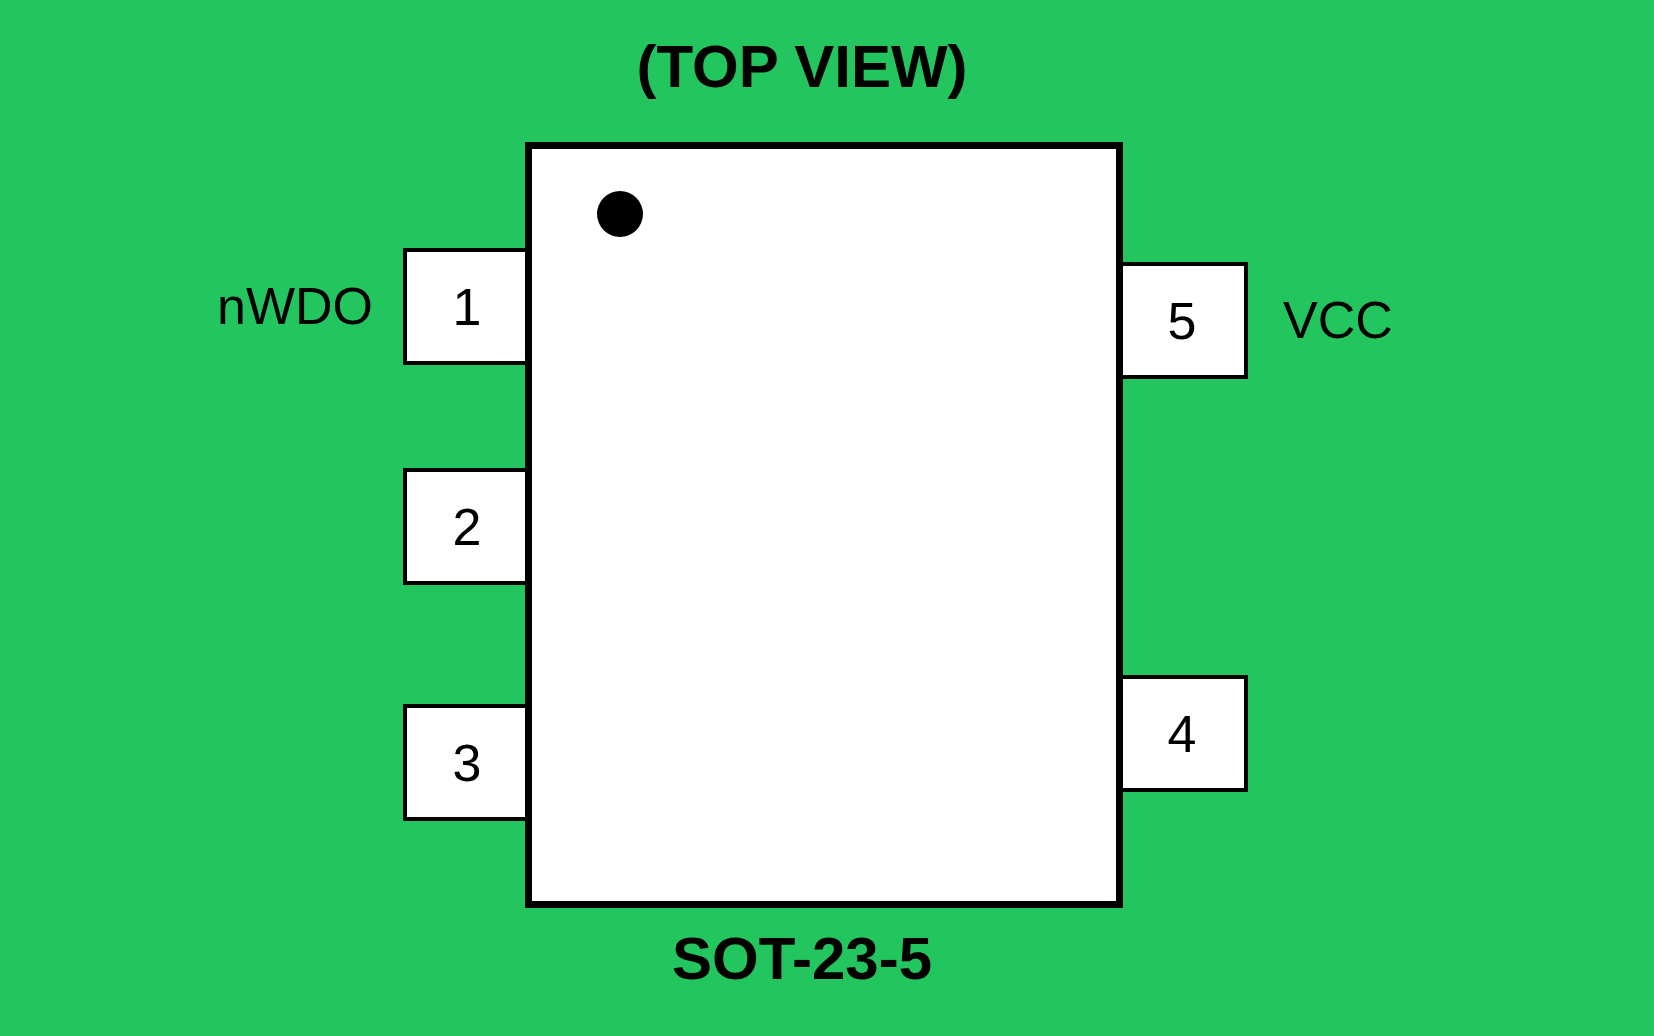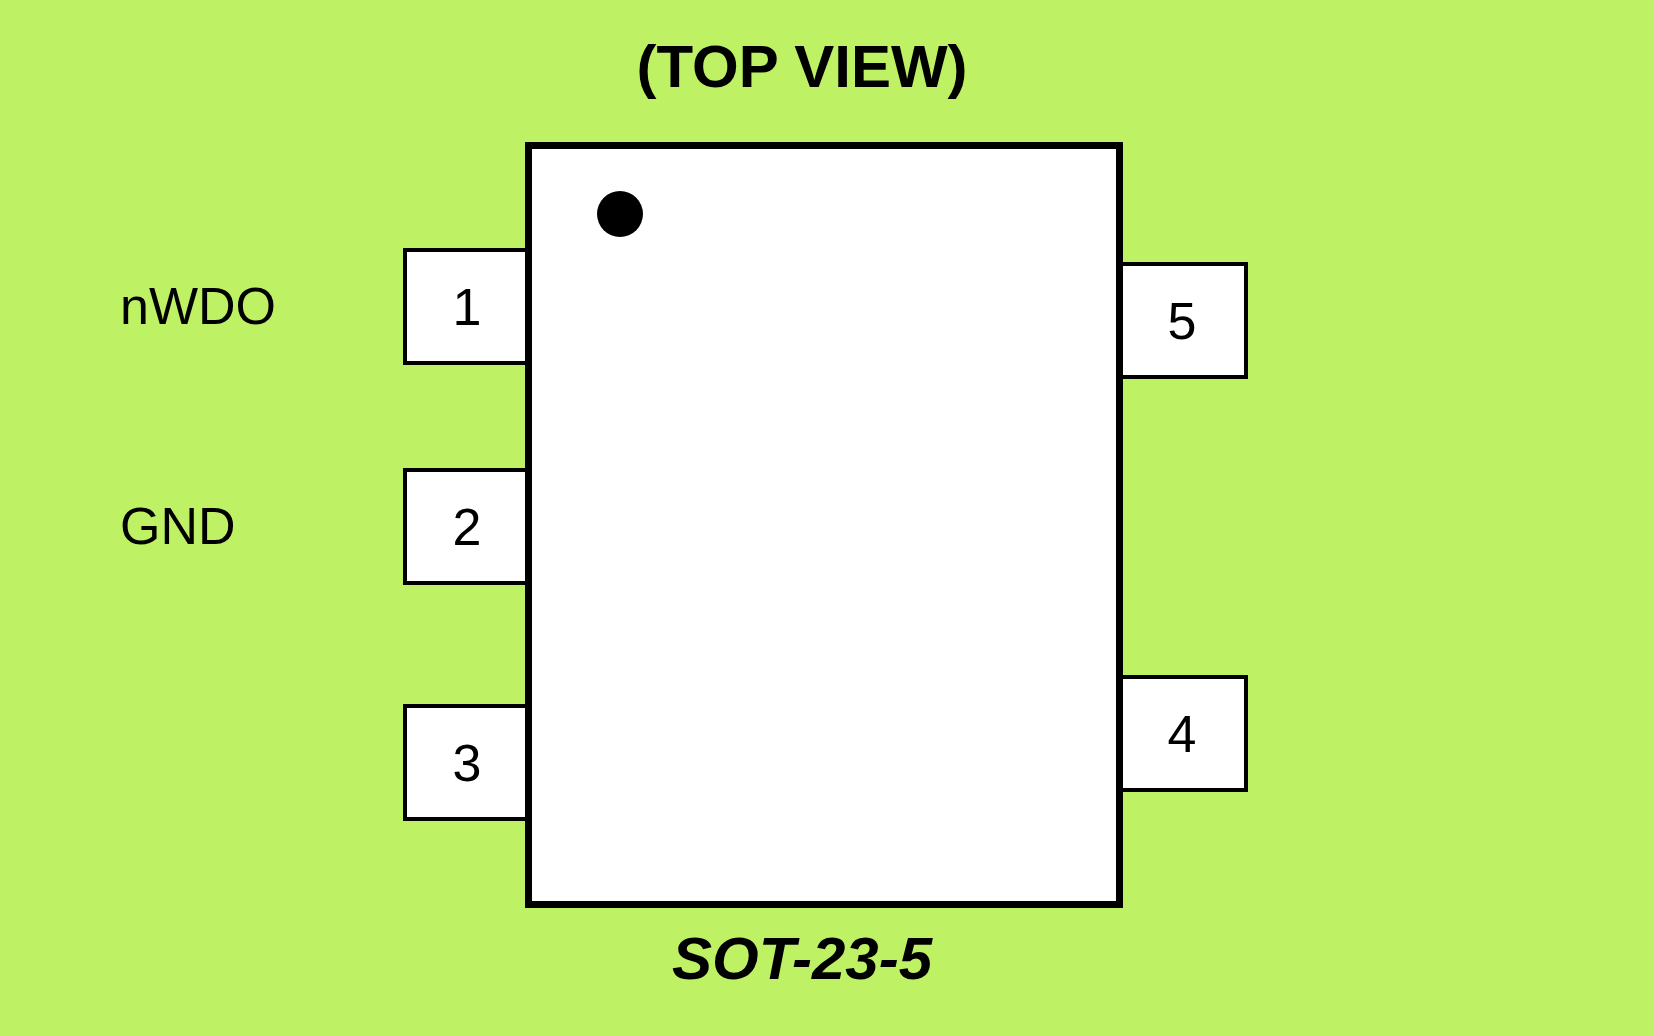--- a/index.html
+++ b/index.html
@@ -4,21 +4,21 @@
 <style>
   html, body {
     margin: 0;
     padding: 0;
     background: #ffffff;
   }
   .canvas {
     position: relative;
     width: 1654px;
     height: 1036px;
-    background: #bef264;
+    background: #22c55e;
     font-family: "Liberation Sans", sans-serif;
     color: #000000;
     overflow: hidden;
   }
 
   
   .diagram-title {
     position: absolute;
     left: 802px;
     top: 34px;
@@ -30,21 +30,20 @@
   }
   .package-label {
     position: absolute;
     left: 802px;
     top: 926px;
     transform: translateX(-50%);
     font-size: 60px;
     font-weight: bold;
     line-height: 66px;
     white-space: nowrap;
-    font-style: italic;
   }
 
   
   .ic-body {
     position: absolute;
     left: 525px;
     top: 142px;
     width: 598px;
     height: 766px;
     box-sizing: border-box;
@@ -84,21 +83,21 @@
   .pin-box.p4 { top: 675px; }
 
   
   .pin-label {
     position: absolute;
     font-size: 52px;
     line-height: 117px;
     height: 117px;
     white-space: nowrap;
   }
-  .pin-label.left  { left: 120px; width: 253px; }
+  .pin-label.left  { left: 120px; width: 253px; text-align: right; }
   .pin-label.right { left: 1283px; text-align: left; }
   .pin-label.l1 { top: 248px; }
   .pin-label.l2 { top: 468px; }
   .pin-label.l3 { top: 704px; }
   .pin-label.l5 { top: 262px; }
   .pin-label.l4 { top: 675px; }
 </style>
 </head>
 <body>
 
@@ -108,32 +107,32 @@
 
   <div class="ic-body"></div>
 
   <div class="pin1-dot"></div>
 
   <div class="pin-label left l1">nWDO</div>
   <div class="pin-box left p1">
     <span>1</span>
   </div>
 
-  <div class="pin-label left l2">GND</div>
   <div class="pin-box left p2">
     <span>2</span>
   </div>
 
   <div class="pin-box left p3">
     <span>3</span>
   </div>
 
   <div class="pin-box right p5">
     <span>5</span>
   </div>
+  <div class="pin-label right l5">VCC</div>
 
   <div class="pin-box right p4">
     <span>4</span>
   </div>
 
   <div class="package-label">SOT-23-5</div>
 
 </div>
 
 </body></html>

